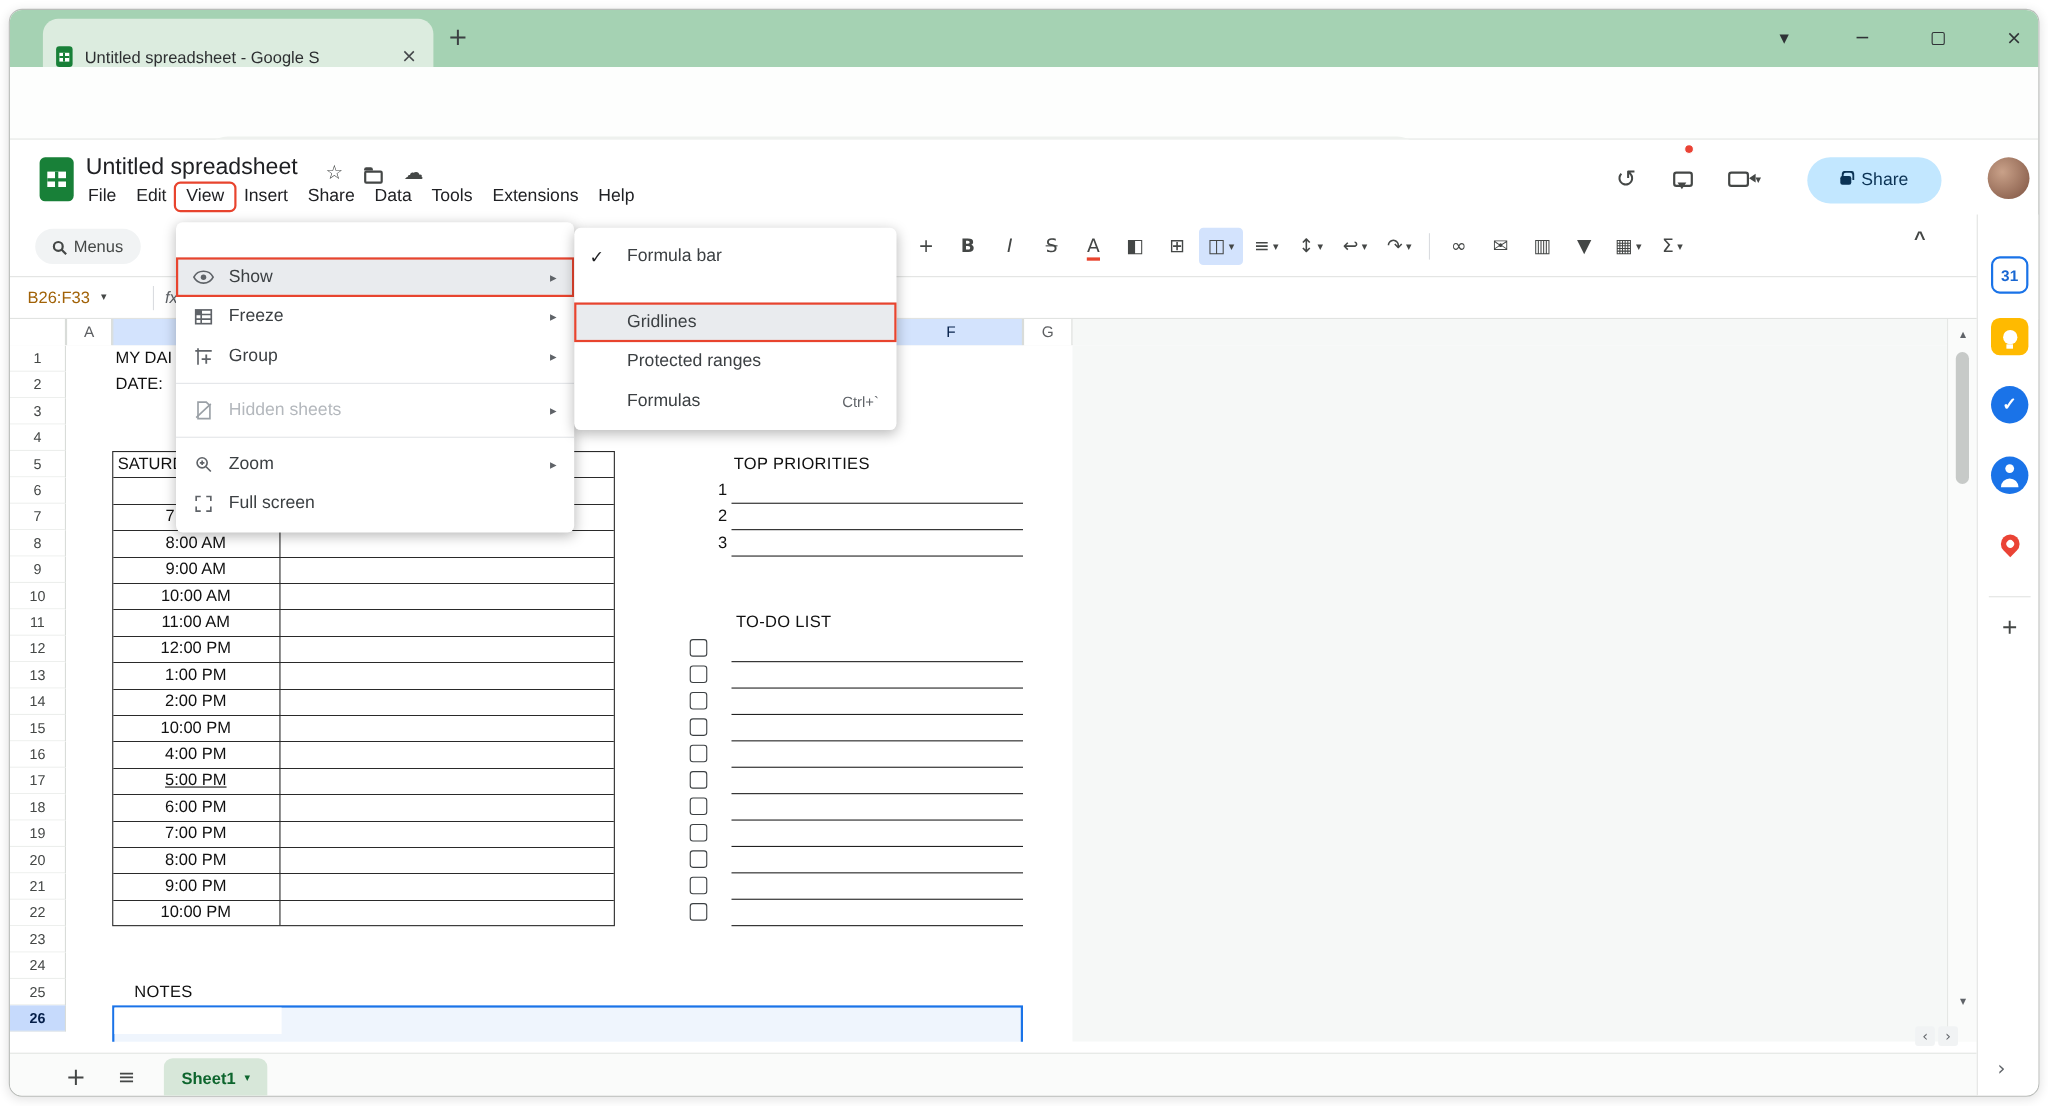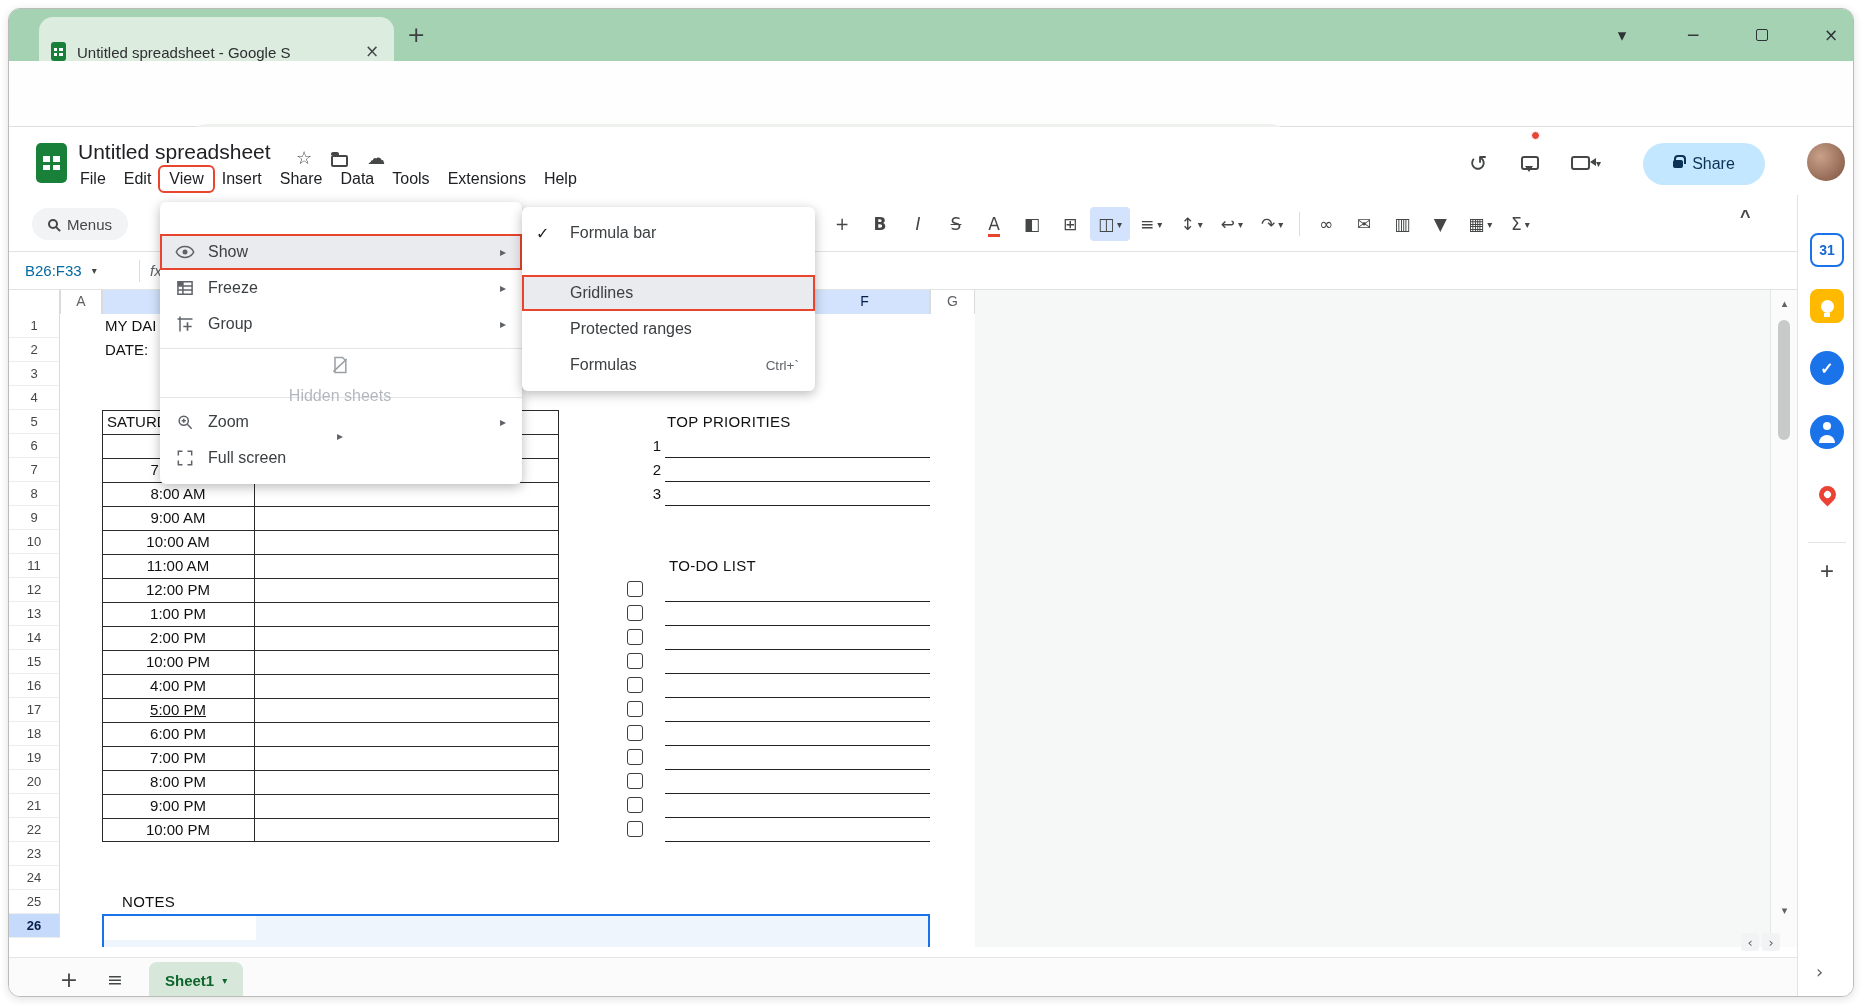--- a/index.html
+++ b/index.html
@@ -92,21 +92,21 @@
   .g-bold { font-weight:800; } .g-italic { font-style:italic; } .g-strikethrough { text-decoration:line-through; }
   .g-text-color::after { content:''; position:absolute; left:0; right:0; bottom:-3px; height:3.5px; background:#e8442e; }
   .dd { font-size:10px; color:#444746; font-family:"DejaVu Sans", sans-serif; }
   .tsep { width:1px; height:24px; background:#dadce0; margin:0 6px; }
   .collapse { position:absolute; left:1731px; top:12px; font-size:18px; font-weight:bold; color:#444746; }
 
   
   .formulabar { position:absolute; left:0; top:242px; width:100%; height:39px; background:#fff;
                 border-top:1px solid #e1e3e1; border-bottom:1px solid #e1e3e1; display:flex; align-items:center; }
   .namebox { margin-left:16px; display:flex; align-items:center; gap:10px; width:104px; }
-  .namebox .val { font-size:15px; color:#0369a1; }
+  .namebox .val { font-size:15px; color:#a16207; }
   .fbsep { width:1px; height:22px; background:#dadce0; margin:0 10px; }
   .fx { font-size:15px; font-style:italic; color:#5f6368; }
 
   
   .colheaders { position:absolute; left:0; top:281px; width:1761px; height:24px; background:#fff;
                 border-bottom:1px solid #d9dcd9; }
   .corner { position:absolute; left:0; top:0; width:51px; height:24px; border-right:1px solid #d9dcd9; background:#fff; }
   .colh { position:absolute; top:0; height:24px; line-height:23px; text-align:center; font-size:14px;
           color:#5d5f62; border-right:1px solid #d9dcd9; border-left:1px solid #d9dcd9; background:#fff; }
   .colh.selc { background:#d3e3fd; color:#041e49; font-weight:500; }
@@ -177,21 +177,21 @@
   .show-submenu { left:513px; top:198px; width:293px; }
   .mi { height:36px; display:flex; align-items:center; padding:0 16px 0 14px; gap:12px; font-size:16px; color:#3c4043; }
   .mi .ic { width:22px; display:grid; place-items:center; flex:none; }
   .mi .lbl { flex:none; }
   .mi .sp { flex:1; }
   .mi .arrow { font-size:12px; color:#5f6368; font-family:"DejaVu Sans", sans-serif; }
   .mi .check { width:22px; font-size:16px; color:#202124; flex:none; font-family:"DejaVu Sans", sans-serif; }
   .mi .short { font-size:13.5px; color:#5f6368; }
   .mi.hl { background:#e9ebee;margin-top:24px; }
   .mi.ann { outline:2px solid #e8442e; outline-offset:-2px; }
-  .mi.dis { color:#b4b8bd;flex-direction:column; }
+  .mi.dis { color:#b4b8bd; }
   .msep { height:1px; background:#e3e5e8; margin:6px 0; }
 </style>
 </head>
 <body>
 
 <div class="window">
 
   <div class="tabstrip">
     <div class="tab">
       <span class="sfav"></span>

